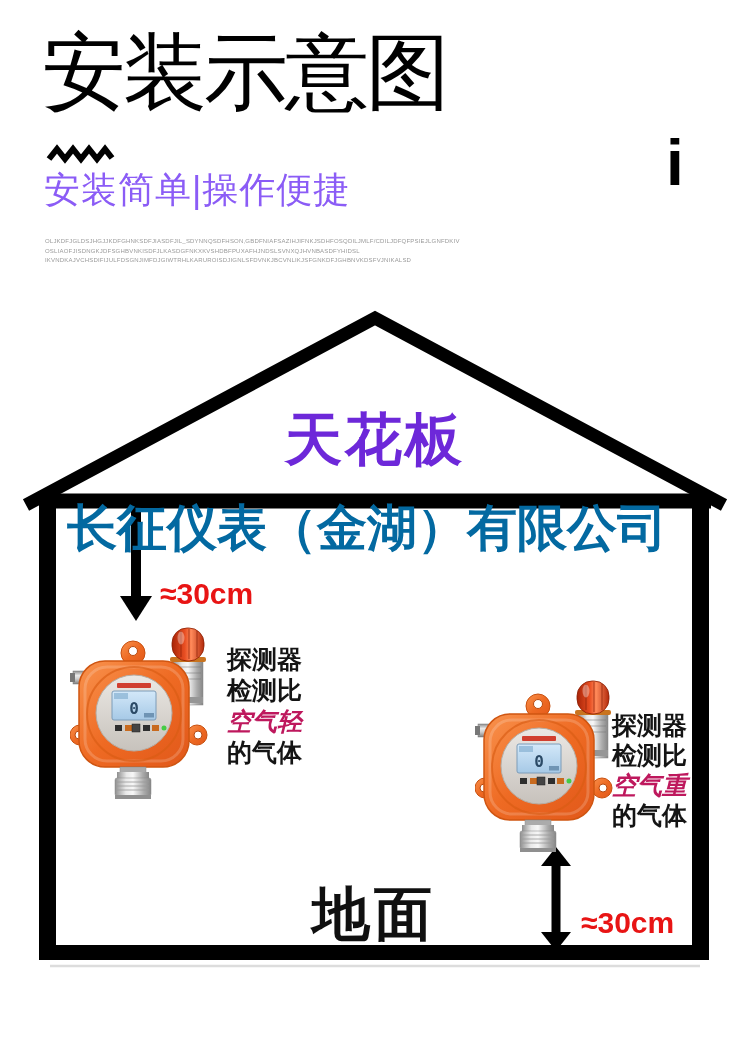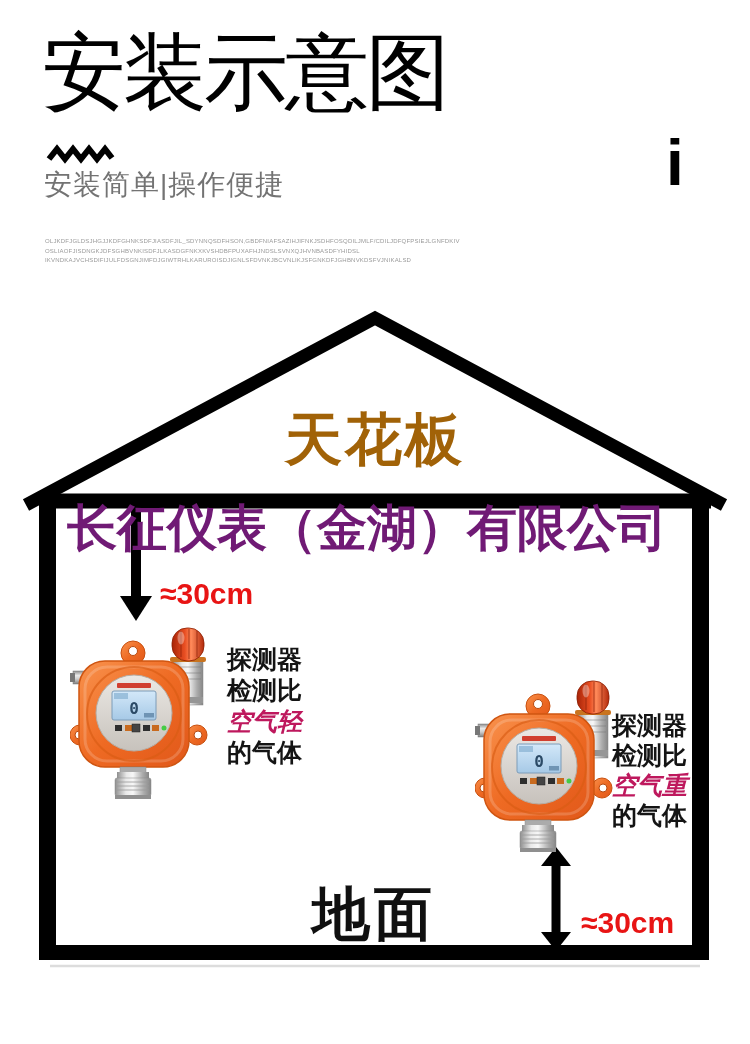--- a/index.html
+++ b/index.html
@@ -2,30 +2,30 @@
 <html><head>
 <meta charset="utf-8">
 <style>
   html,body{margin:0;padding:0;background:#fff;}
   body{width:750px;height:1044px;position:relative;overflow:hidden;
        font-family:"Liberation Sans","DejaVu Sans",sans-serif;color:#000;}
   .abs{position:absolute;}
   .page-title{left:42px;top:26px;font-size:84px;font-weight:400;letter-spacing:-3px;
               line-height:1.1;white-space:nowrap;color:#000;}
   .squiggle{left:46px;top:143px;}
-  .tagline{left:44px;top:166px;font-size:28px;font-weight:400;letter-spacing:1px;color:#737373;}
+  .tagline{left:44px;top:166px;font-size:36px;font-weight:400;letter-spacing:1px;color:#8b5cf6;}
   .info-mark{left:666px;top:131px;font-size:64px;font-weight:900;line-height:1;color:#000;}
   .fine-print{left:45px;top:237px;font-size:6px;line-height:9.5px;color:#9a9a9a;
               letter-spacing:.2px;white-space:nowrap;}
   .house-svg{left:0;top:0;z-index:1;}
   .detector{z-index:2;}
   .ceiling-label{left:0;width:750px;top:402px;text-align:center;font-size:57px;font-weight:700;
-                 letter-spacing:3px;color:#a16207;z-index:3;}
+                 letter-spacing:3px;color:#6d28d9;z-index:3;}
   .watermark{left:0;width:734px;top:495px;text-align:center;font-size:50px;font-weight:700;
-             color:#701a75;z-index:4;white-space:nowrap;}
+             color:#0369a1;z-index:4;white-space:nowrap;}
   .dist{font-size:30px;font-weight:700;color:#e81414;z-index:3;white-space:nowrap;margin-top:29px;}
   .dist-top{left:160px;top:548px;}
   .dist-bottom{left:581px;top:877px;}
   .caption{font-size:25px;font-weight:700;color:#141414;z-index:3;white-space:nowrap;margin-left:15px;}
   .caption-left{left:212px;top:644px;line-height:31px;}
   .caption-right{left:597px;top:710px;line-height:30px;}
   .caption .red{color:#be185d;font-style:italic;}
   .floor-label{left:0;width:748px;top:876px;text-align:center;font-size:58px;font-weight:900;
                letter-spacing:4px;color:#101010;z-index:3;}
 </style>

